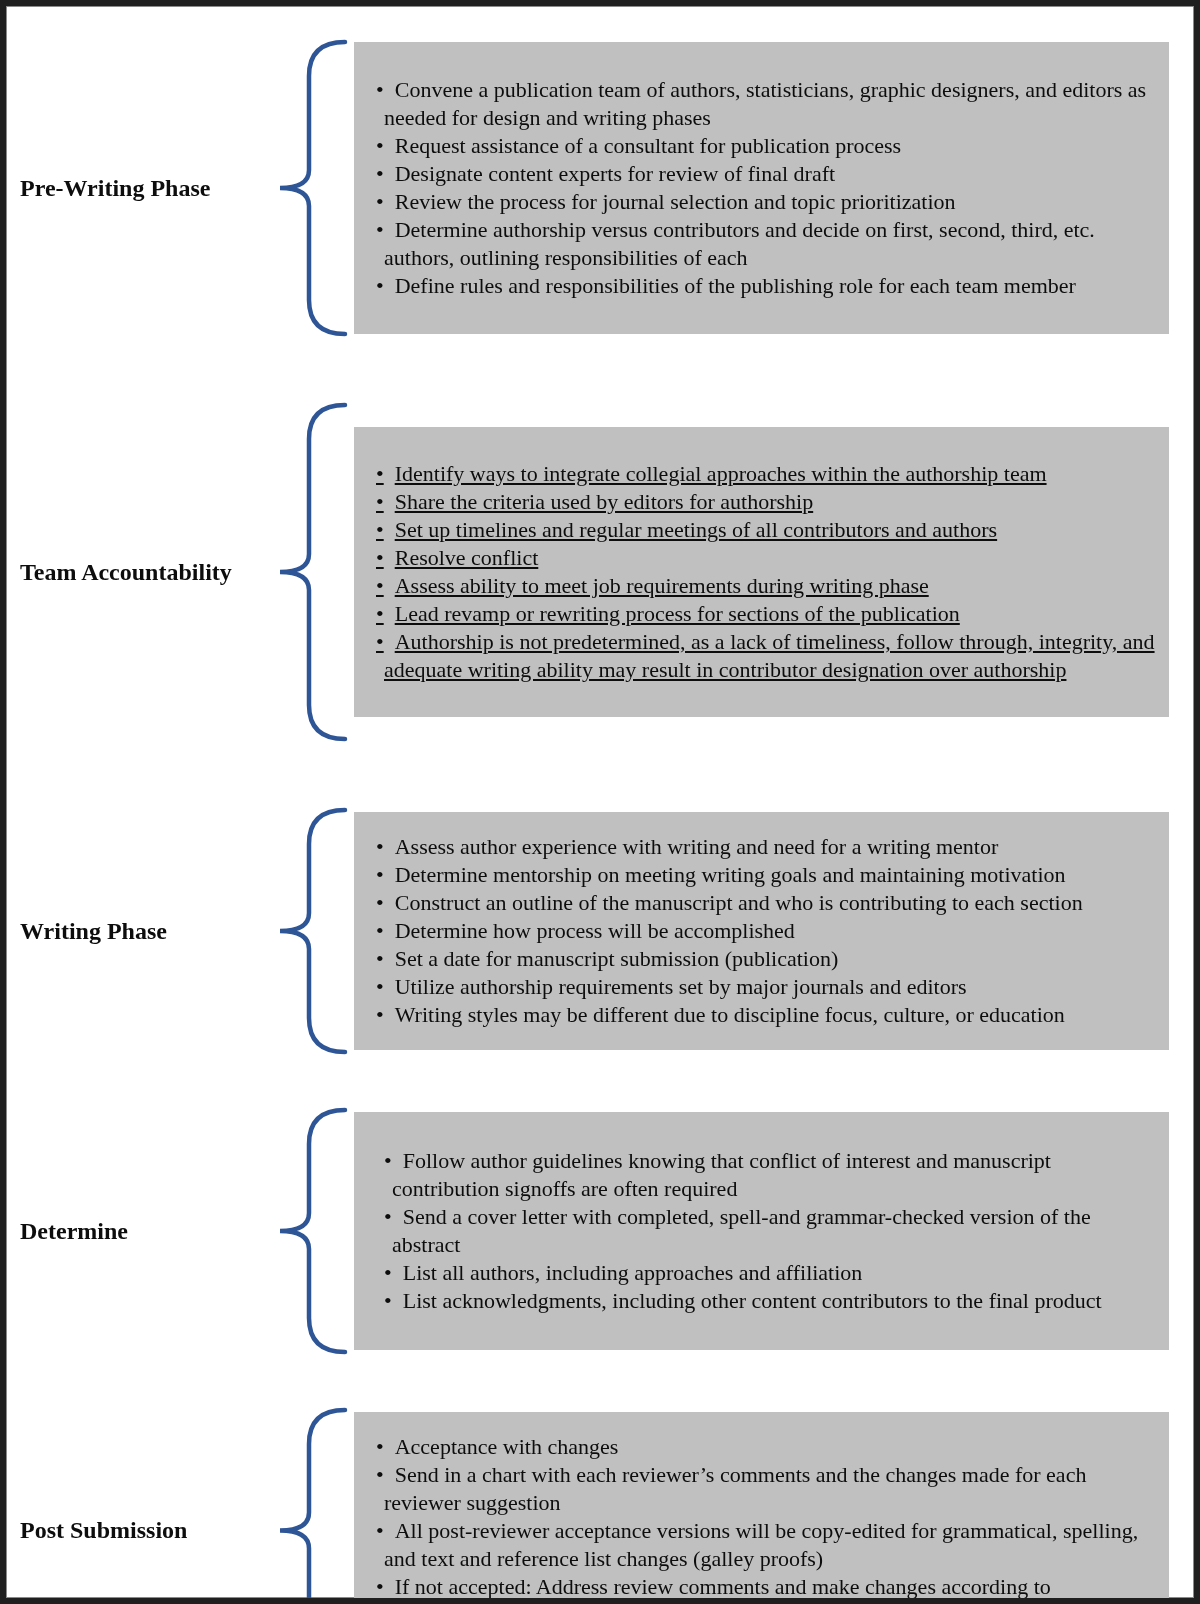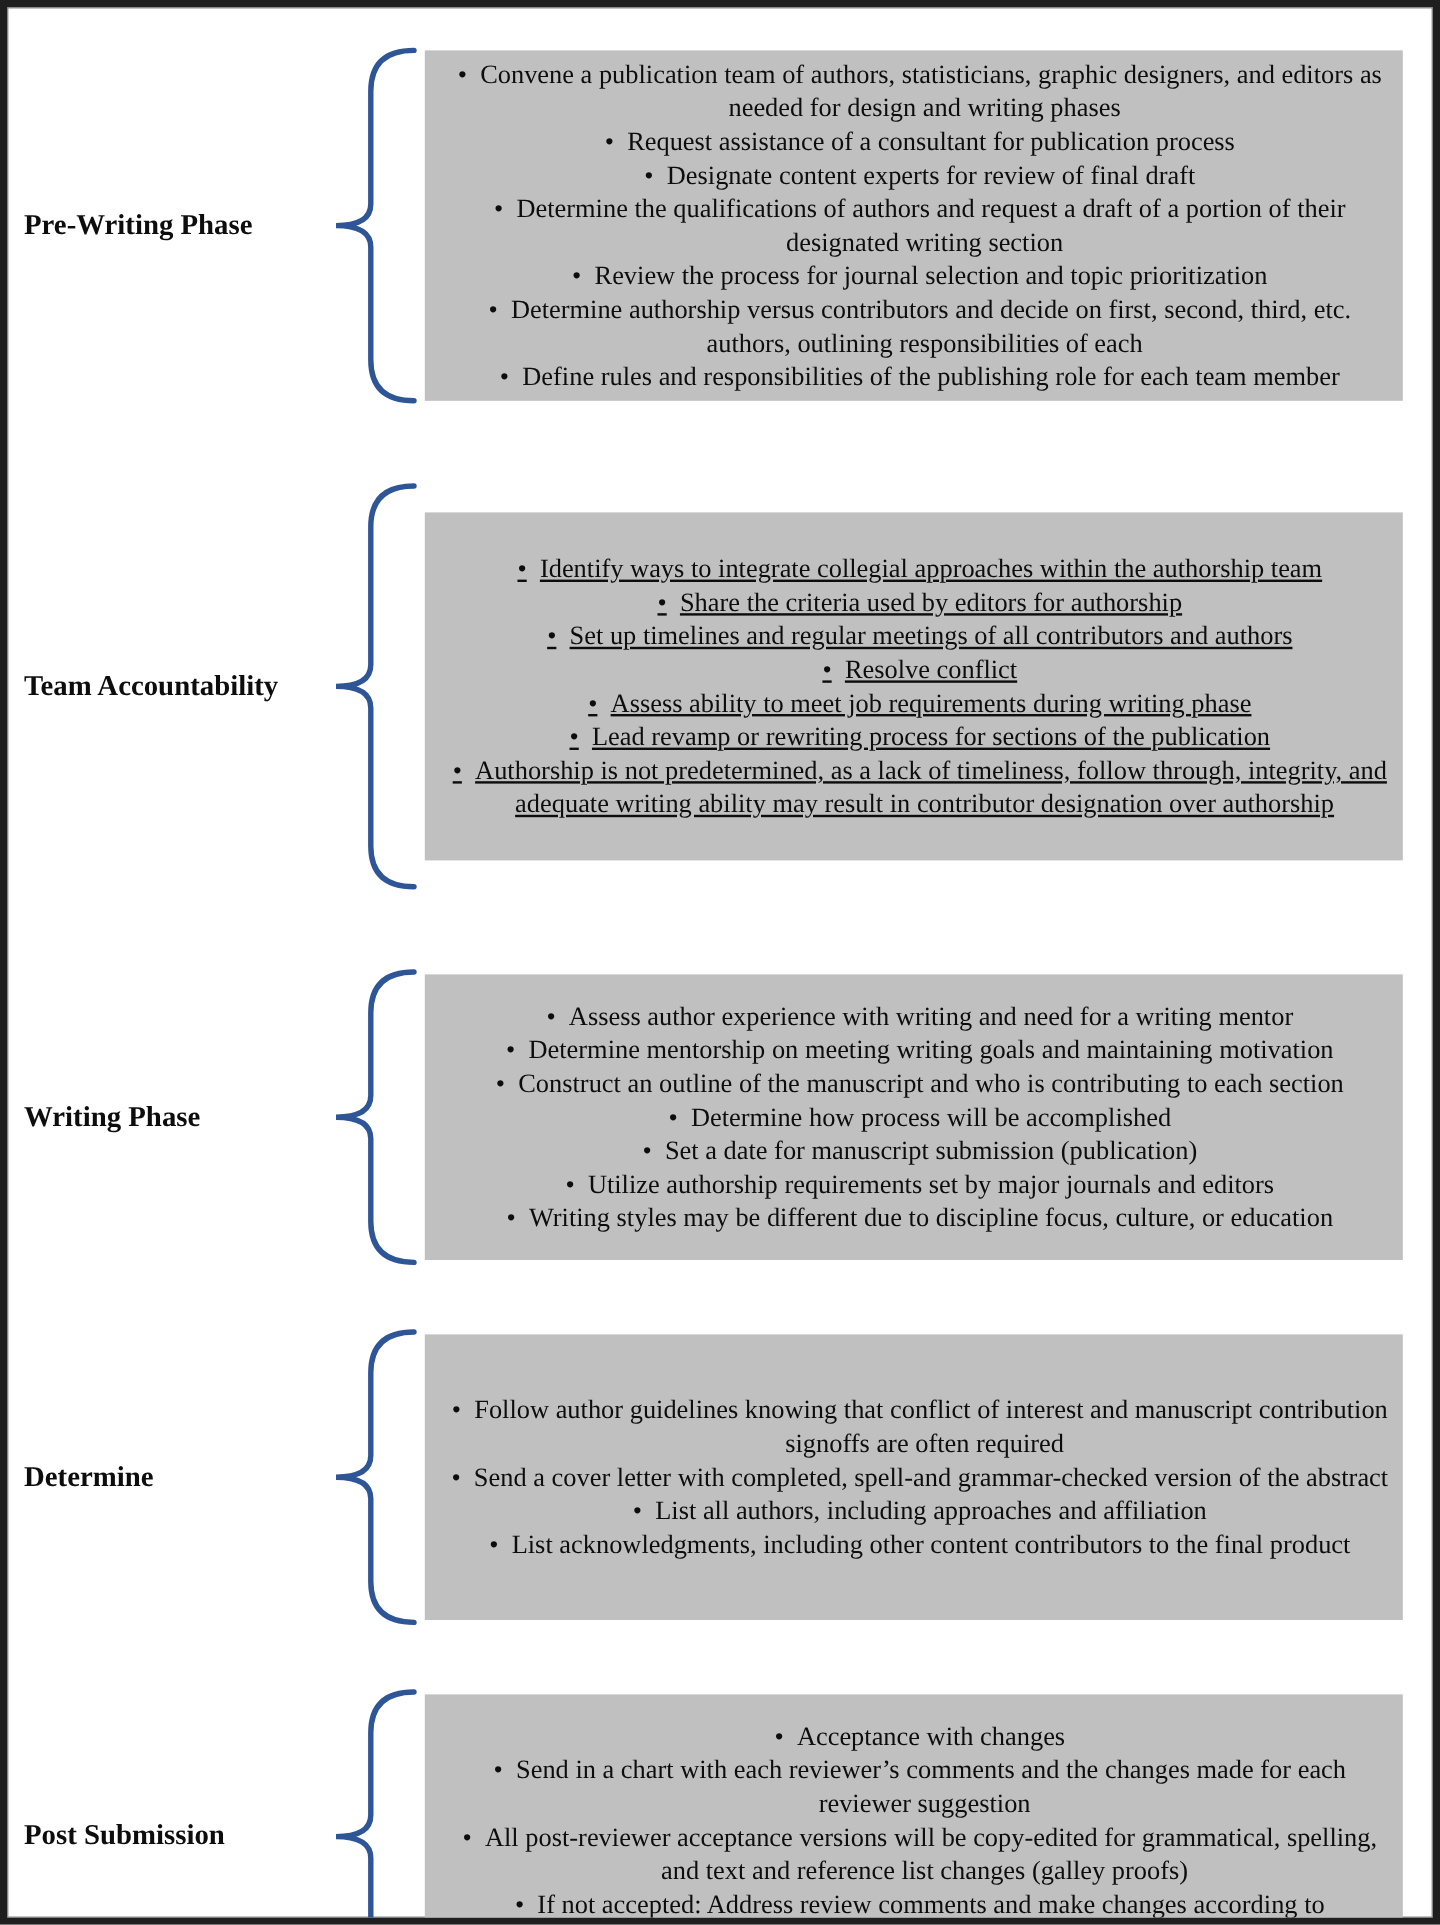--- a/index.html
+++ b/index.html
@@ -31,26 +31,26 @@
   .brace-col svg{flex:none;display:block;}
   .box{
     width:815px;flex:none;box-sizing:border-box;
     background:#c0c0c0;
     display:flex;flex-direction:column;justify-content:center;
     color:#0d0d0d;
   }
   .box-1{min-height:292px;padding:6px 12px;}
   .box-2{min-height:290px;padding:14px 12px;text-decoration:underline;}
   .box-3{min-height:238px;padding:2px 12px;}
-  .box-4{min-height:238px;padding:14px 0;}
+  .box-4{min-height:238px;padding:14px 20px;}
   .box-5{min-height:237px;padding:14px 12px;}
   ul.bullets{margin:0;padding:0 0 0 10px;list-style:none;}
   ul.bullets li{
     font-size:22px;line-height:28px;
-    padding-left:8px;text-indent:-8px;text-align:center;
+    padding-left:8px;text-indent:-8px;
   }
   ul.bullets li::before{content:"\2022";margin-right:11px;}
 </style>
 </head>
 <body>
 
 <div class="page">
   <div class="content">
 
     <div class="section sec-1">
@@ -58,21 +58,20 @@
       <div class="brace-col">
         <svg class="brace" width="72" height="298" viewBox="0 0 72 298">
             <path d="M 68 3 Q 32 3, 32 37 L 32 131 Q 32 149, 3 149 Q 32 149, 32 167 L 32 261 Q 32 295, 68 295" fill="none" stroke="#2e5596" stroke-width="4.5" stroke-linecap="round"></path>
           </svg>
       </div>
       <div class="box box-1">
         <ul class="bullets">
             <li>Convene a publication team of authors, statisticians, graphic designers, and editors as needed for design and writing phases</li>
             <li>Request assistance of a consultant for publication process</li>
             <li>Designate content experts for review of final draft</li>
-            <li>Determine the qualifications of authors and request a draft of a portion of their designated writing section</li>
             <li>Review the process for journal selection and topic prioritization</li>
             <li>Determine authorship versus contributors and decide on first, second, third, etc. authors, outlining responsibilities of each</li>
             <li>Define rules and responsibilities of the publishing role for each team member</li>
           </ul>
       </div>
     </div>
 
     <div class="section sec-2">
       <div class="label-col">Team Accountability</div>
       <div class="brace-col">

